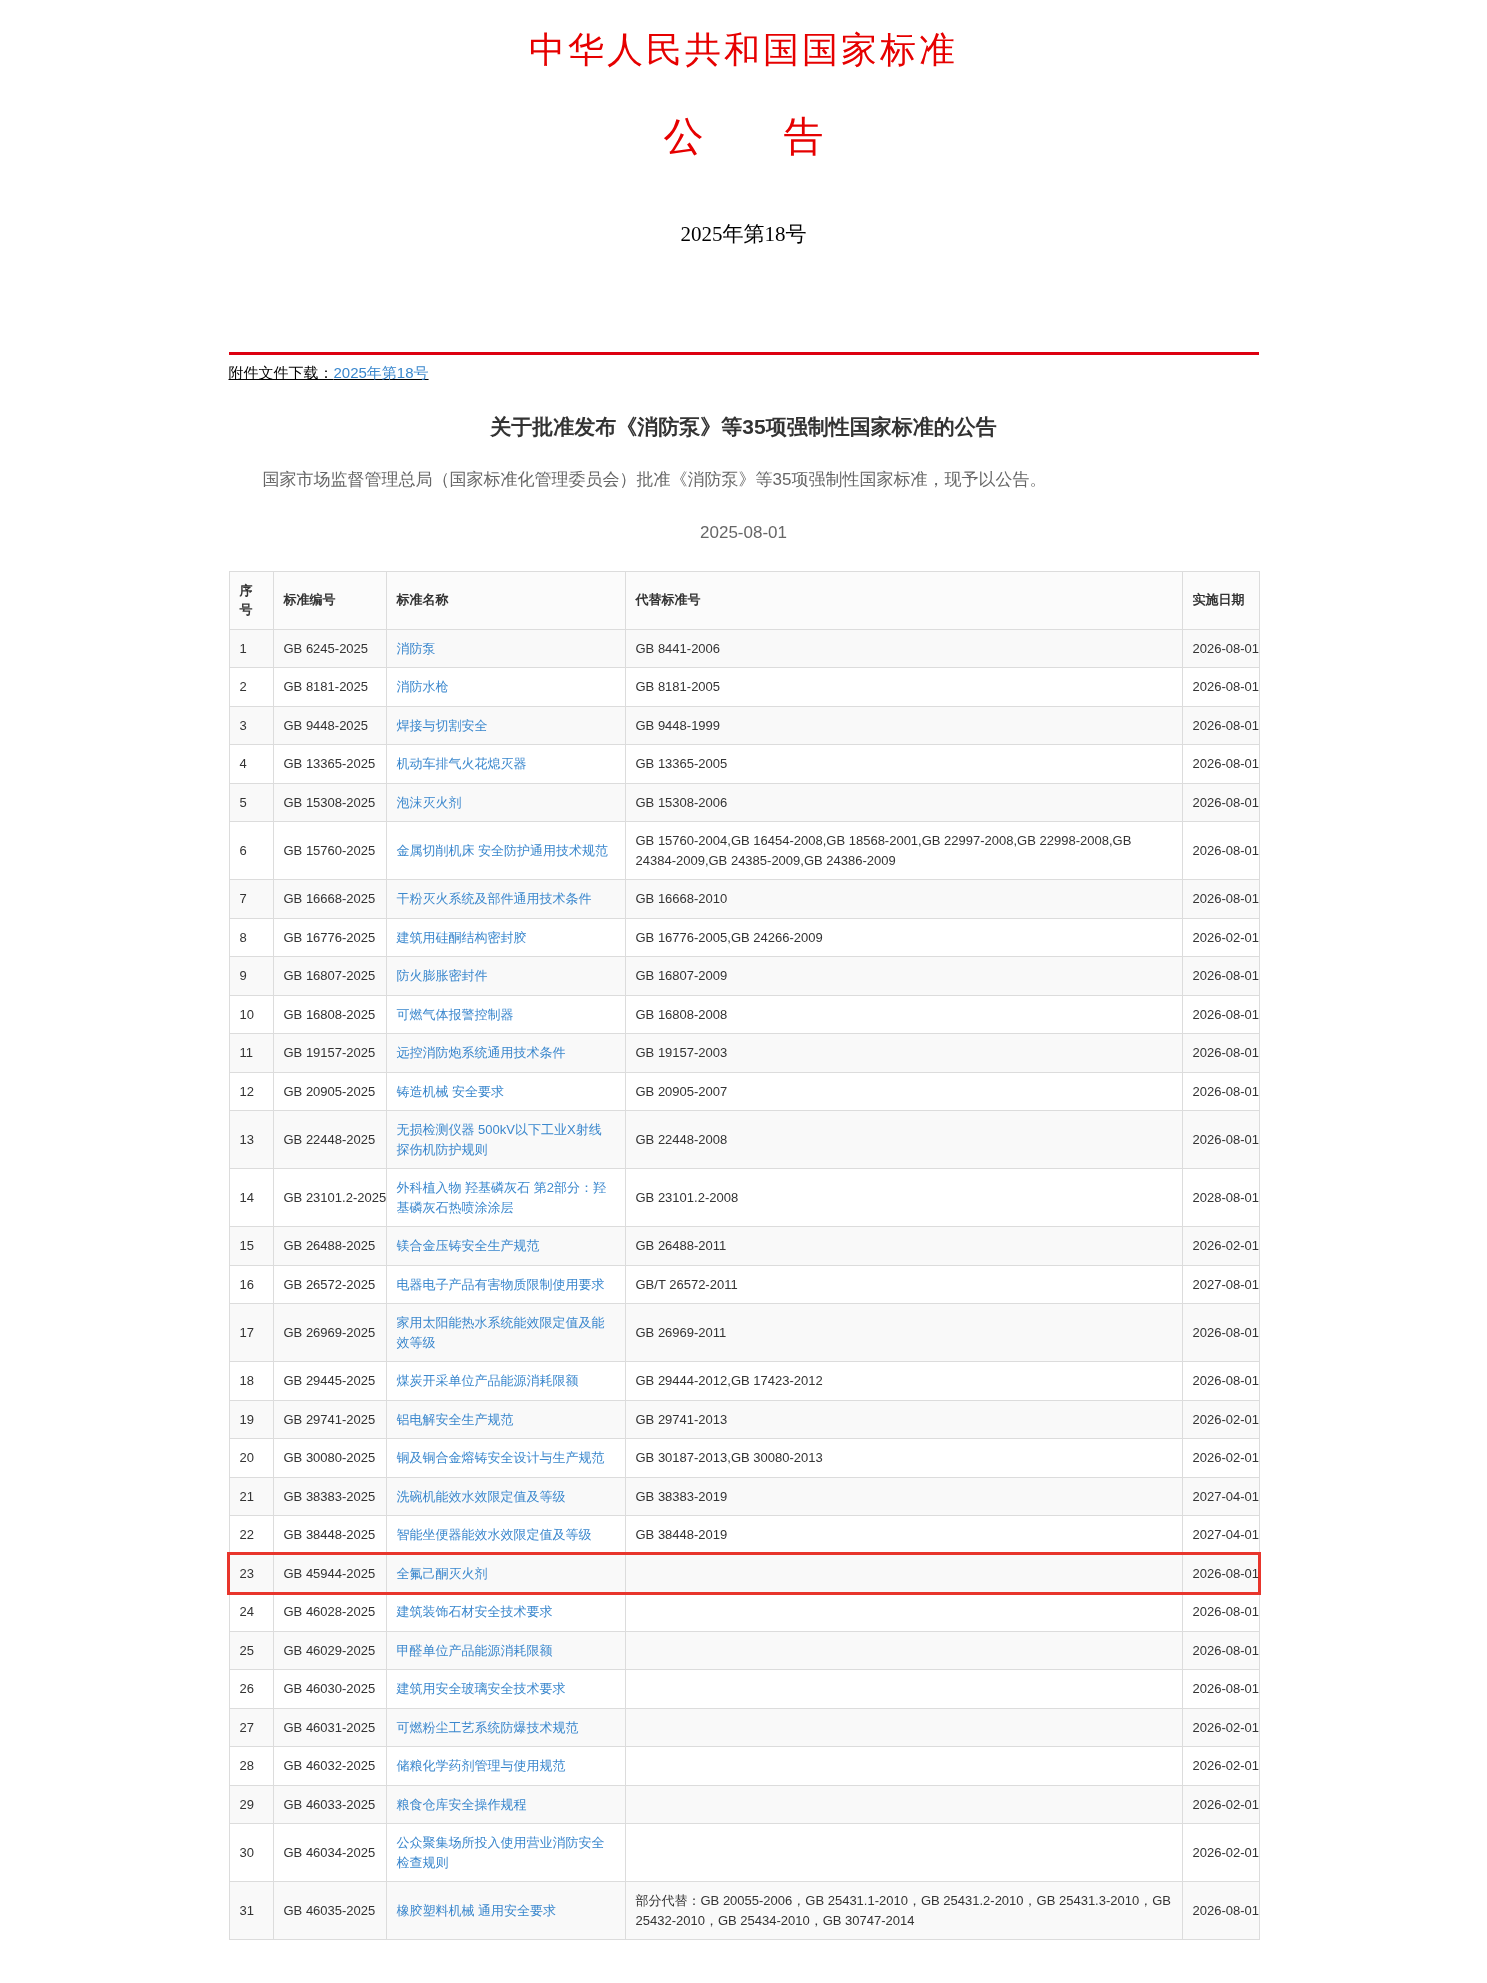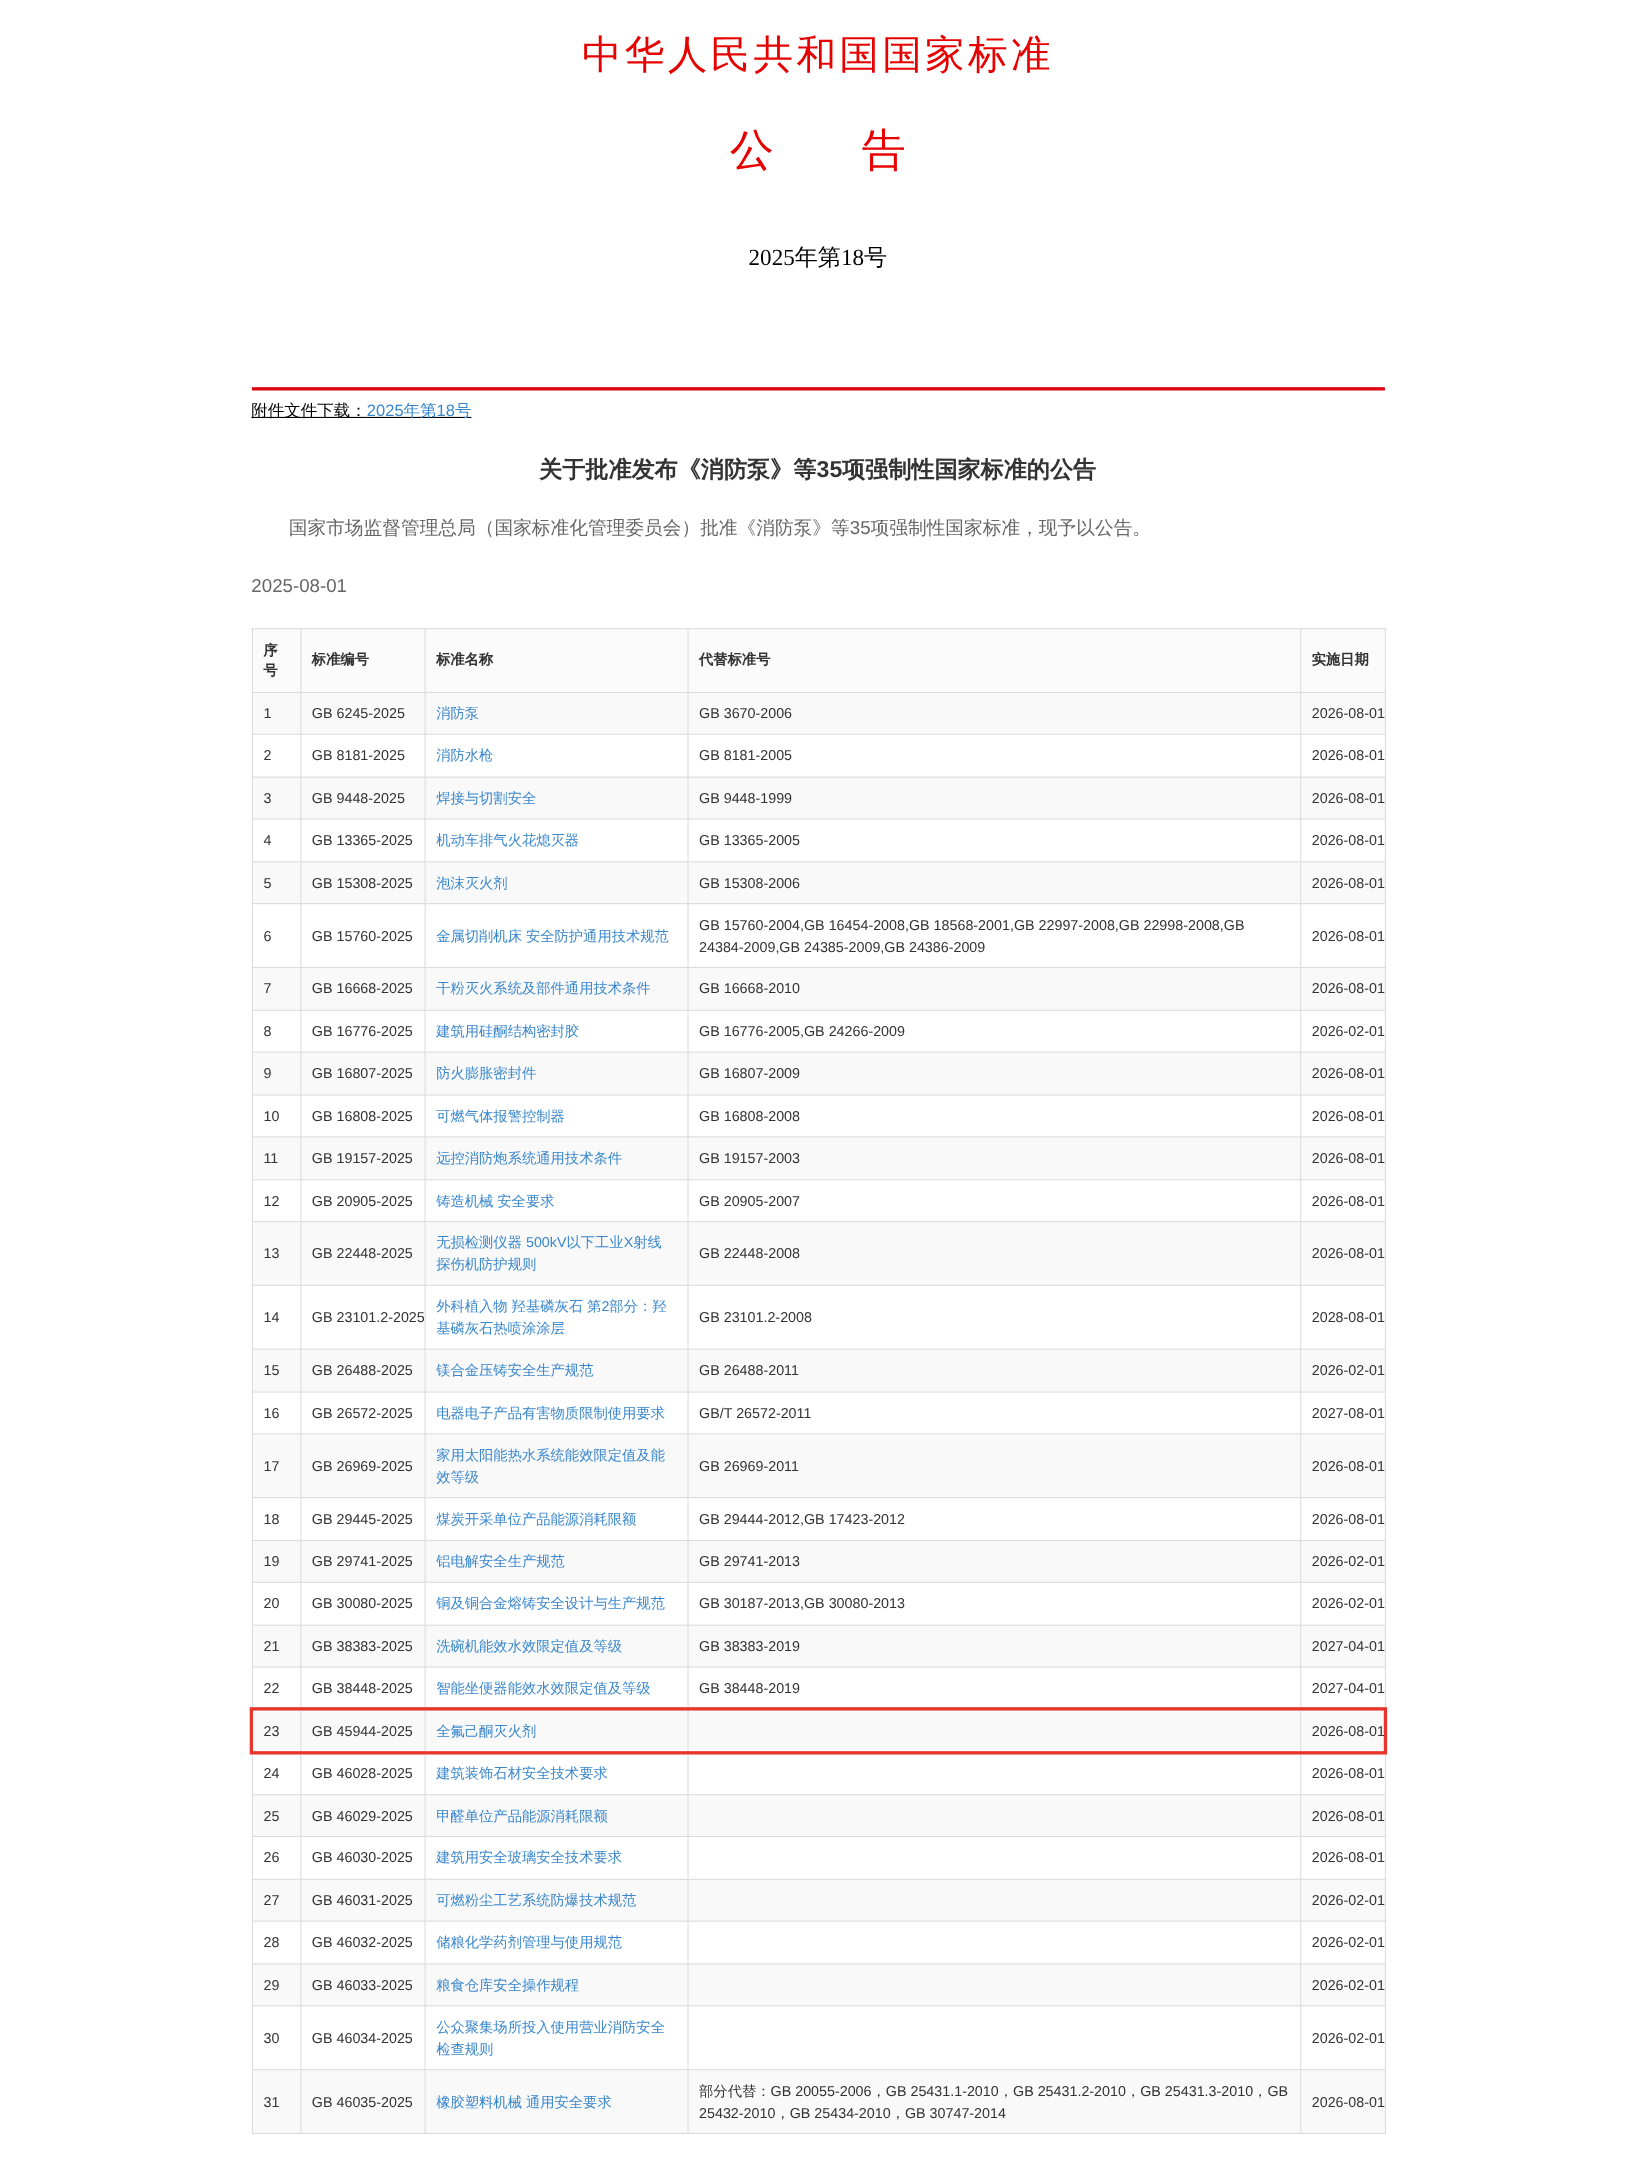--- a/index.html
+++ b/index.html
@@ -42,21 +42,21 @@
     margin:30px 0 0 0;
   }
   .notice-body {
     font-size:17px;
     color:#666;
     text-indent:2em;
     margin:26px 0 0 0;
     line-height:1.5;
   }
   .signature { text-align:right; font-size:17px; color:#666; margin:24px 0 0 0; }
-  .pub-date  { text-align:left; font-size:17px; color:#666; margin:30px 0 0 0; }
+  .pub-date  { text-align:center; font-size:17px; color:#666; margin:30px 0 0 0; }
 
   table.standards {
     width:100%;
     border-collapse:collapse;
     margin-top:28px;
     font-size:13px;
     table-layout:fixed;
   }
   table.standards th, table.standards td {
     border:1px solid #dcdcdc;
@@ -109,21 +109,21 @@
             <th>标准名称</th>
             <th>代替标准号</th>
             <th class="nowrap">实施日期</th>
           </tr>
       </thead>
       <tbody>
           <tr>
             <td>1</td>
             <td class="nowrap">GB 6245-2025</td>
             <td><a href="#">消防泵</a></td>
-            <td>GB 3670-2006</td>
+            <td>GB 8441-2006</td>
             <td class="nowrap">2026-08-01</td>
           </tr>
           <tr>
             <td>2</td>
             <td class="nowrap">GB 8181-2025</td>
             <td><a href="#">消防水枪</a></td>
             <td>GB 8181-2005</td>
             <td class="nowrap">2026-08-01</td>
           </tr>
           <tr>

